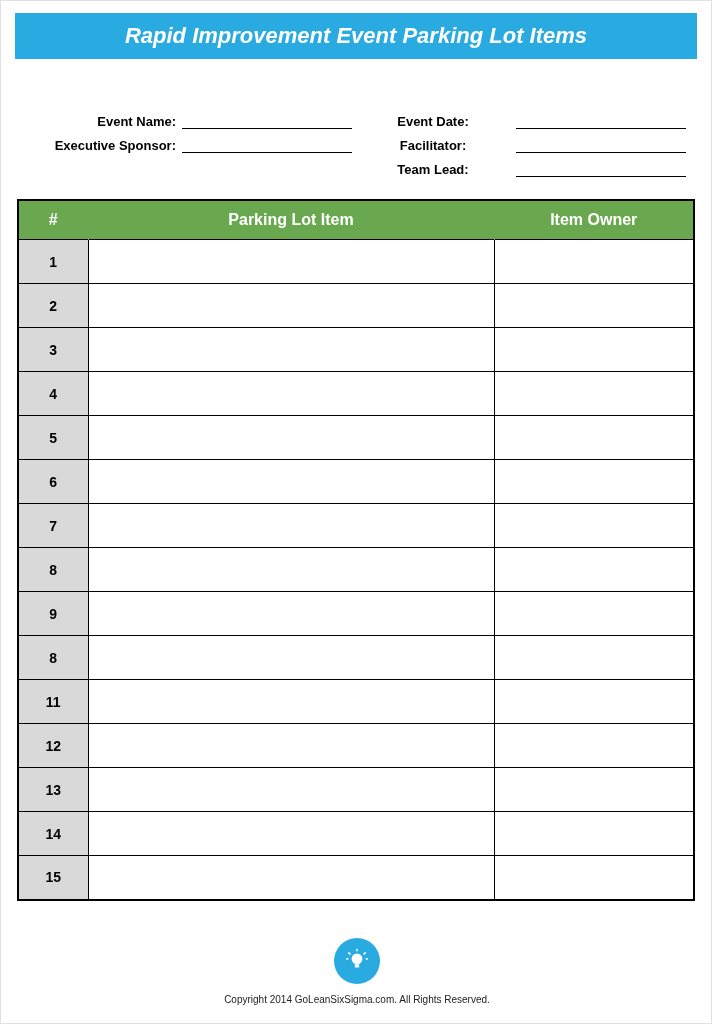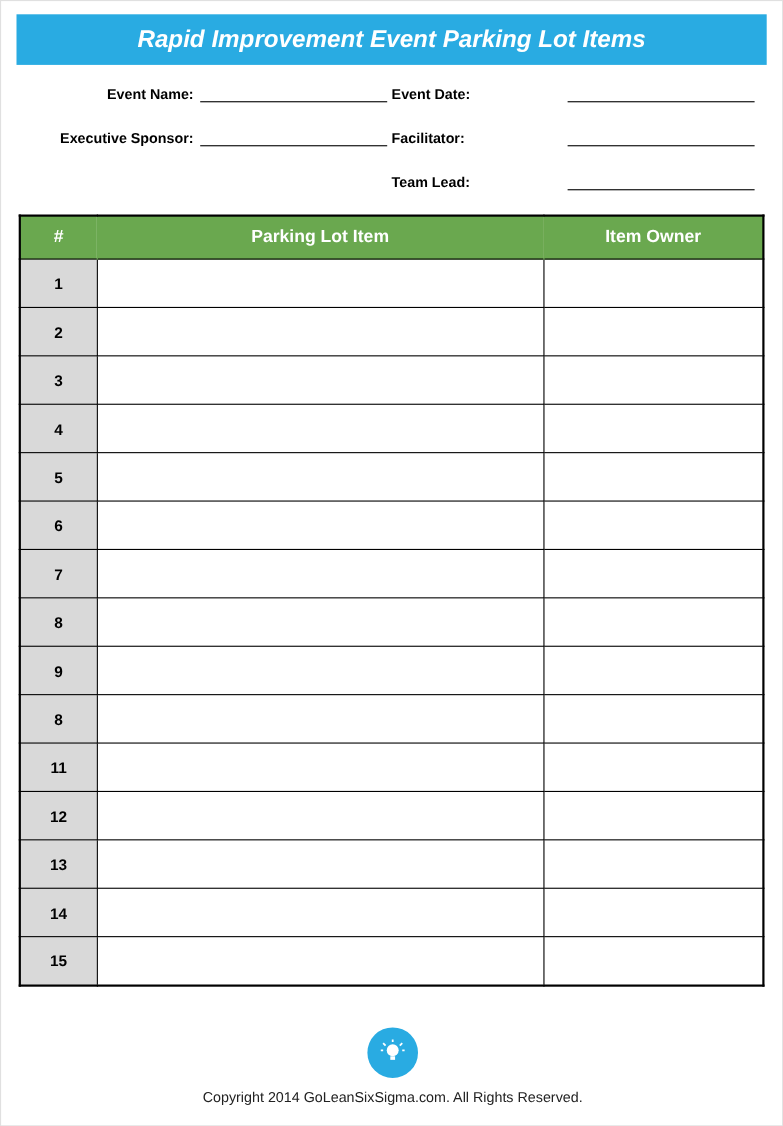--- a/index.html
+++ b/index.html
@@ -25,34 +25,35 @@
   .info-grid {
     display: flex;
     width: 100%;
     margin-top: 18px;
     padding: 0 4px;
   }
   .info-col {
     flex: 1;
     display: flex;
     flex-direction: column;
-    gap: 24px;
+    gap: 8px;
+    margin-top: 36px;
   }
   .info-row {
     display: flex;
     align-items: flex-end;
   }
   .info-label {
     font-weight: bold;
     font-size: 13px;
     padding-right: 6px;
     white-space: nowrap;
   }
   .info-col-left .info-label { width: 165px; text-align: right; }
-  .info-col-right .info-label { width: 160px; text-align: left; }
+  .info-col-right .info-label { width: 160px; text-align: center; }
   .info-line {
     flex: 1;
     border-bottom: 1.5px solid #000;
     height: 16px;
     max-width: 170px;
   }
   table.main {
     width: calc(100% - 8px);
     margin: 22px 4px 0 4px;
     border-collapse: collapse;
@@ -107,21 +108,21 @@
   .logo-text {
     font-family: Georgia, 'Times New Roman', serif;
     font-size: 21px;
     font-style: italic;
   }
   .logo-text .go { color: #6aa84f; font-style: italic; }
   .logo-text .lean { color: #29abe2; letter-spacing: 1px; font-style: normal; }
   .logo-text .dom { color: #898989; font-style: italic; }
   .copyright {
     margin-top: 10px;
-    font-size: 13px;
+    font-size: 10px;
     color: #222;
   }
 </style>
 </head>
 <body>
 
 <div class="title-bar">Rapid Improvement Event Parking Lot Items</div>
 
 <div class="info-grid">
   <div class="info-col info-col-left">

